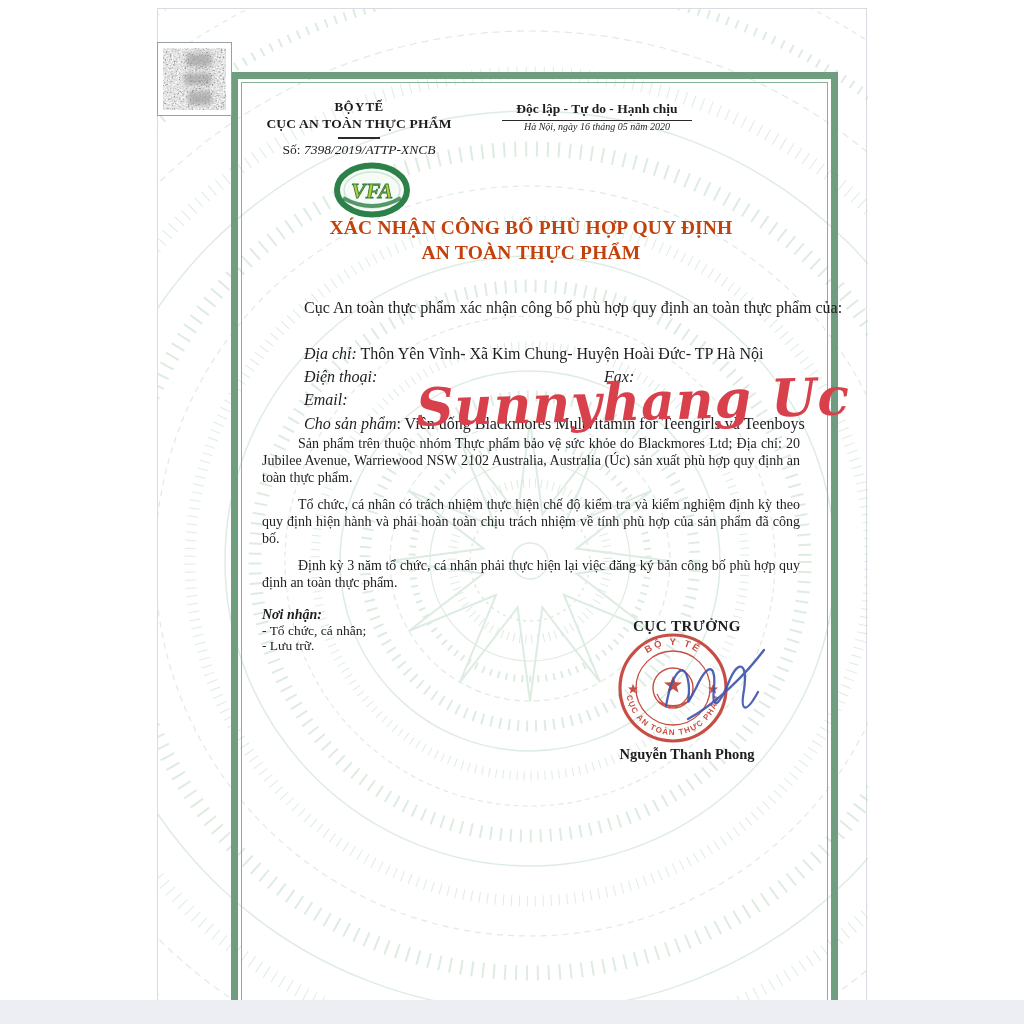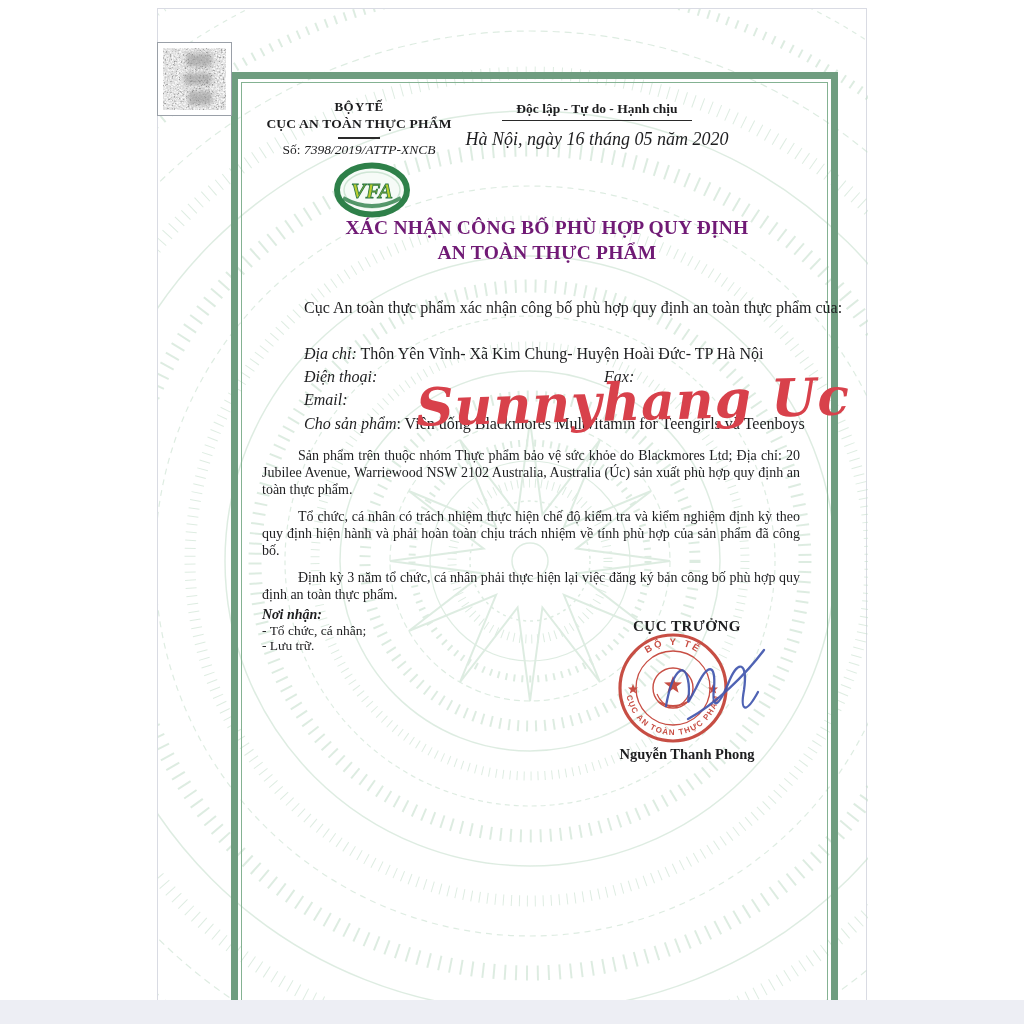--- a/index.html
+++ b/index.html
@@ -30,40 +30,40 @@
   .hdr-left .ministry { font-weight:bold; font-size:13px; letter-spacing:.3px; word-spacing:-2px; }
   .hdr-left .dept { font-weight:bold; font-size:13.5px; letter-spacing:.2px; margin-top:1px; }
   .hdr-left .rule { width:42px; height:2px; background:#2a2a2a; margin:5px auto 3px auto; }
   .hdr-left .so { font-size:13.5px; }
   .hdr-left .so .num { font-style:italic; }
 
   .hdr-right { left:274px; top:89px; width:330px; }
   .hdr-right .country { font-weight:bold; font-size:13.5px; letter-spacing:.2px; }
   .hdr-right .motto { display:inline-block; font-weight:bold; font-size:13.5px;
     padding:1px 14px 3px 14px; border-bottom:1.5px solid #2a2a2a; margin-top:2px; }
-  .hdr-right .dateline { font-style:italic; font-size:18px; margin-top:8px; }
+  .hdr-right .dateline { font-style:italic; font-size:10px; margin-top:0; }
 
   .vfa { left:175px; top:153px; }
 
-  .title { left:120px; top:206px; width:538px; font-weight:bold; font-size:19.5px;
-    line-height:25px; letter-spacing:.2px; color:#701a75; }
+  .title { left:104px; top:206px; width:538px; font-weight:bold; font-size:19.5px;
+    line-height:25px; letter-spacing:.2px; color:#c2410c; }
 
   
   .field { left:146px; width:505px; font-size:16px; white-space:nowrap; }
   .field .lbl { font-style:italic; }
   .intro  { top:290px; }
   .f-org  { top:313px; }
   .f-addr { top:336px; }
   .f-tel  { top:359px; }
   .f-mail { top:382px; }
   .f-prod { top:406px; }
   .fax { position:absolute; left:300px; top:0; font-style:italic; }
 
   
-  .paras { left:104px; top:438px; width:538px; }
+  .paras { left:104px; top:426px; width:538px; }
   .paras p { font-size:14px; line-height:17px; text-align:justify; text-indent:36px;
     margin-bottom:10px; }
 
   .recipients { left:104px; top:598px; font-size:13.5px; line-height:15.5px; }
   .recipients .lbl { font-weight:bold; font-style:italic; font-size:14px; }
 
   .director { left:374px; top:609px; width:310px; font-weight:bold; font-size:15px;
     letter-spacing:.5px; }
   .signer   { left:374px; top:737px; width:310px; font-weight:bold; font-size:14.5px; }
 

